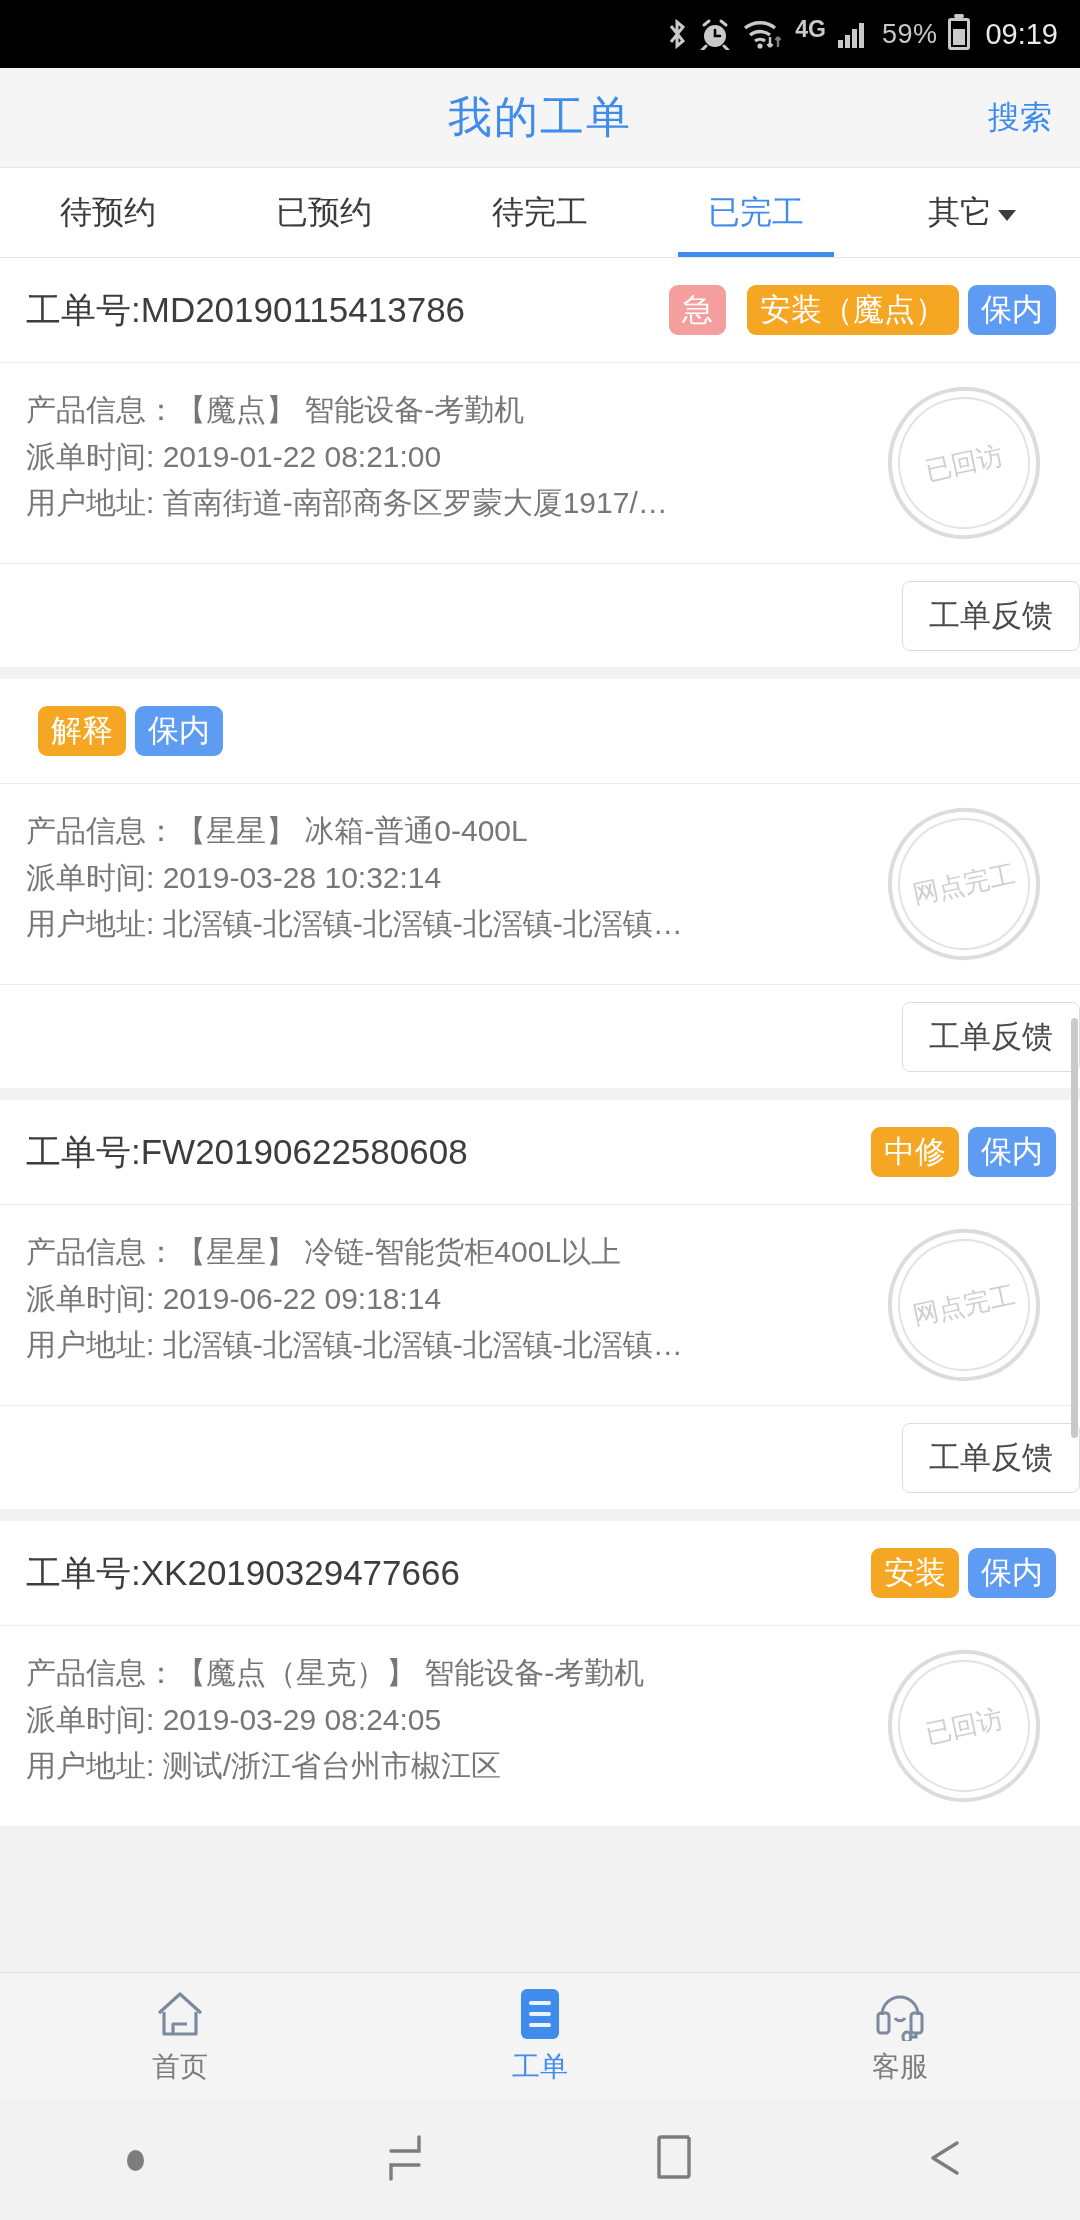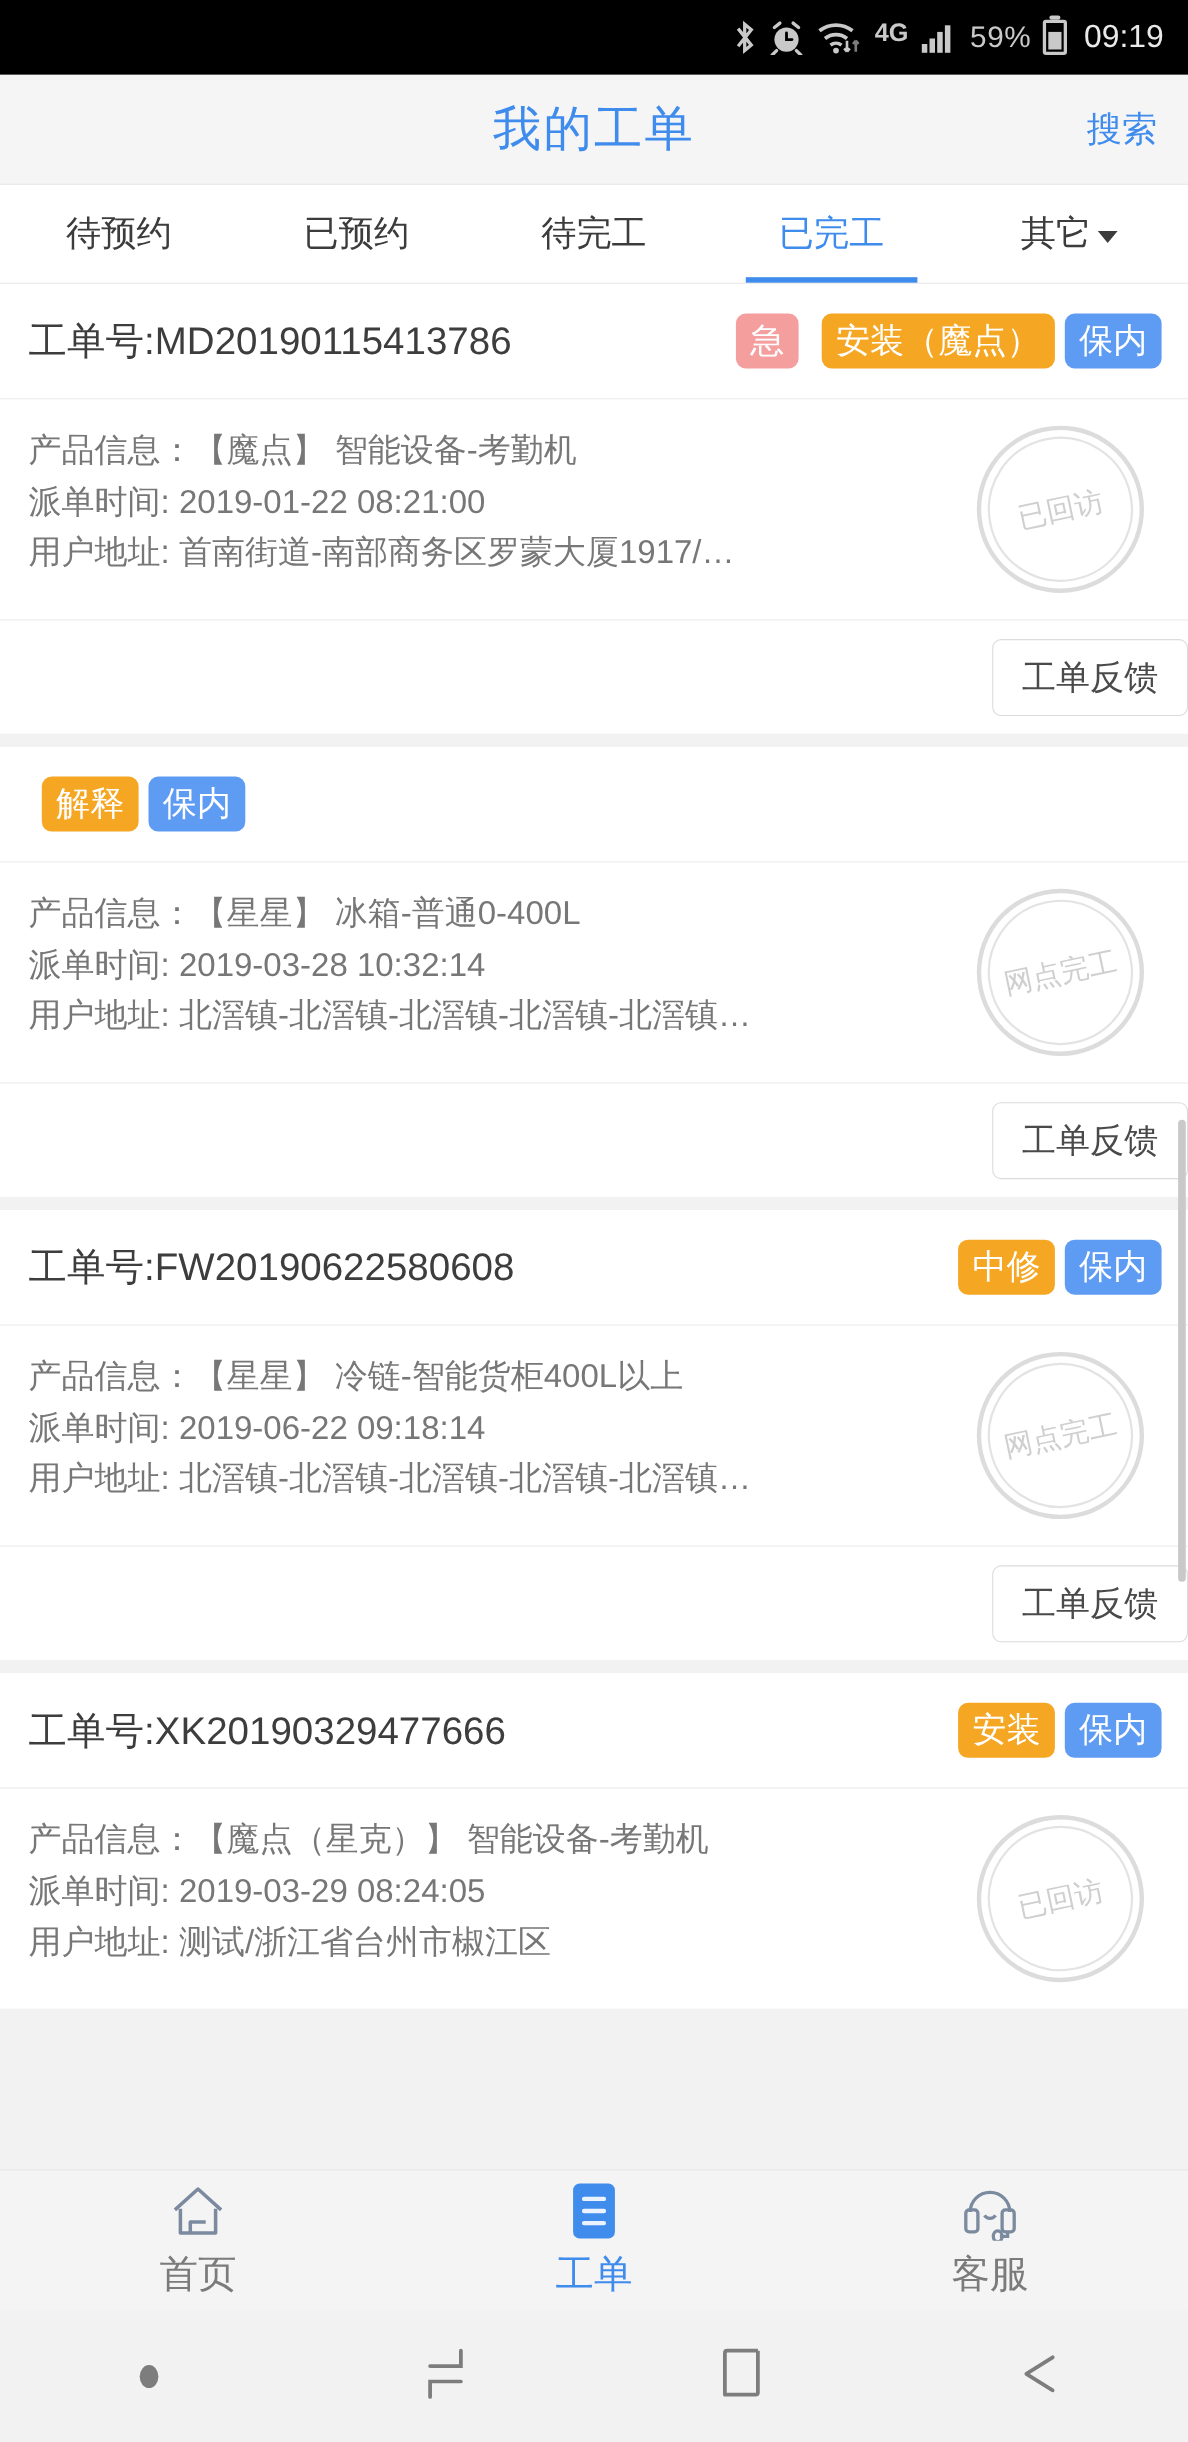--- a/index.html
+++ b/index.html
@@ -107,21 +107,21 @@
     position:absolute; right:2px; top:760px; width:7px; height:420px;
     background:#c9c9c9; border-radius:4px;
   }
 
   
   .bottombar{
     flex:0 0 128px; background:#f4f4f4; border-top:1px solid #e2e2e2;
     display:flex; align-items:center;
   }
   .bitem{ flex:1; display:flex; flex-direction:column; align-items:center; gap:7px; }
-  .bitem .blabel{ font-size:35px; color:#7b7b7b; }
+  .bitem .blabel{ font-size:28px; color:#7b7b7b; }
   .bitem.active .blabel{ color:#3f8ced; }
   .bicon{ height:54px; display:flex; align-items:center; justify-content:center; }
 
   
   .androidnav{
     flex:0 0 120px; background:#f2f2f2; display:flex; align-items:center;
   }
   .anav{ flex:1; display:flex; align-items:center; justify-content:center; }
   .dot{ width:17px; height:21px; background:#7d7d7d; border-radius:50%; }
 </style>

